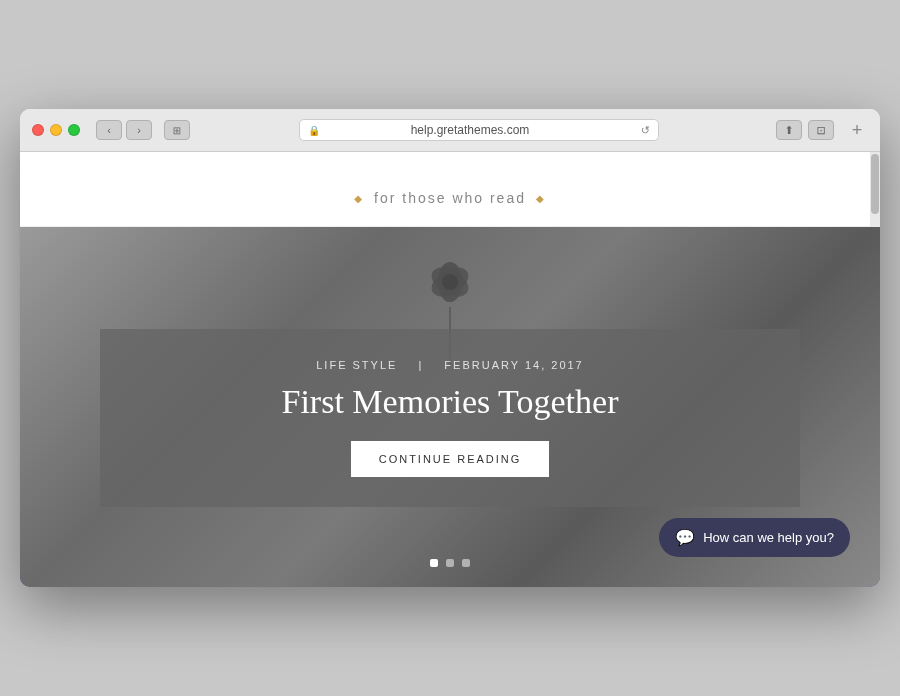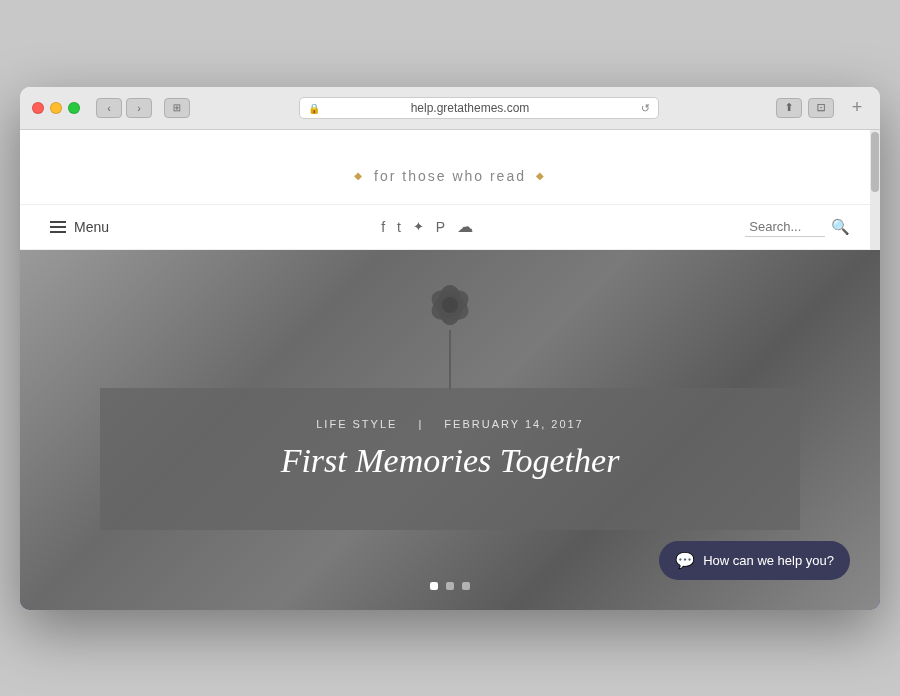--- a/index.html
+++ b/index.html
@@ -332,21 +332,20 @@
     .hero-category span {
       margin: 0 8px;
     }
 
     .hero-title {
       font-family: 'Georgia', 'Times New Roman', serif;
       font-size: 34px;
       color: white;
       font-weight: 400;
       margin-bottom: 20px;
-      font-style: italic;
     }
 
     .continue-reading-btn {
       display: inline-block;
       background: white;
       color: #333;
       font-size: 11px;
       letter-spacing: 2px;
       text-transform: uppercase;
       padding: 12px 28px;
@@ -442,43 +441,20 @@
     </div>
 
     <div class="site-header">
       <div class="site-tagline">
         <span class="diamond">◆</span>
         <span>for those who read</span>
         <span class="diamond">◆</span>
       </div>
     </div>
 
-    <nav class="site-nav">
-      <div class="nav-menu">
-        <div class="hamburger-icon">
-          <div class="hamburger-line"></div>
-          <div class="hamburger-line"></div>
-          <div class="hamburger-line"></div>
-        </div>
-        <span>Menu</span>
-      </div>
-
-      <div class="nav-social">
-        <span class="social-icon">f</span>
-        <span class="social-icon">t</span>
-        <span class="social-icon" style="font-size:13px;">✦</span>
-        <span class="social-icon">P</span>
-        <span class="social-icon" style="font-size:16px;">☁</span>
-      </div>
-
-      <div class="nav-search">
-        <input class="search-input" type="text" placeholder="Search..." style="">
-        <span class="search-icon-btn">🔍</span>
-      </div>
-    </nav>
 
     <div class="hero-section">
 
       <div class="hero-bg"></div>
 
       <svg class="hero-flower" viewBox="0 0 80 120" fill="none" xmlns="http://www.w3.org/2000/svg">
 
         <line x1="40" y1="60" x2="40" y2="120" stroke="#555" stroke-width="2"></line>
 
         <ellipse cx="40" cy="35" rx="12" ry="20" fill="#444" opacity="0.8" transform="rotate(0 40 35)"></ellipse>
@@ -490,20 +466,21 @@
         <circle cx="40" cy="35" r="8" fill="#333" opacity="0.9"></circle>
       </svg>
 
       <div class="hero-content-overlay">
         <div class="hero-category">
           <span>LIFE STYLE</span>
           <span>|</span>
           <span>February 14, 2017</span>
         </div>
         <div class="hero-title">First Memories Together</div>
+        <button class="continue-reading-btn">CONTINUE READING</button>
       </div>
 
       <div class="slider-dots">
         <div class="slider-dot active"></div>
         <div class="slider-dot"></div>
         <div class="slider-dot"></div>
       </div>
 
       <div class="chat-widget">
         <span class="chat-bubble-icon">💬</span>

